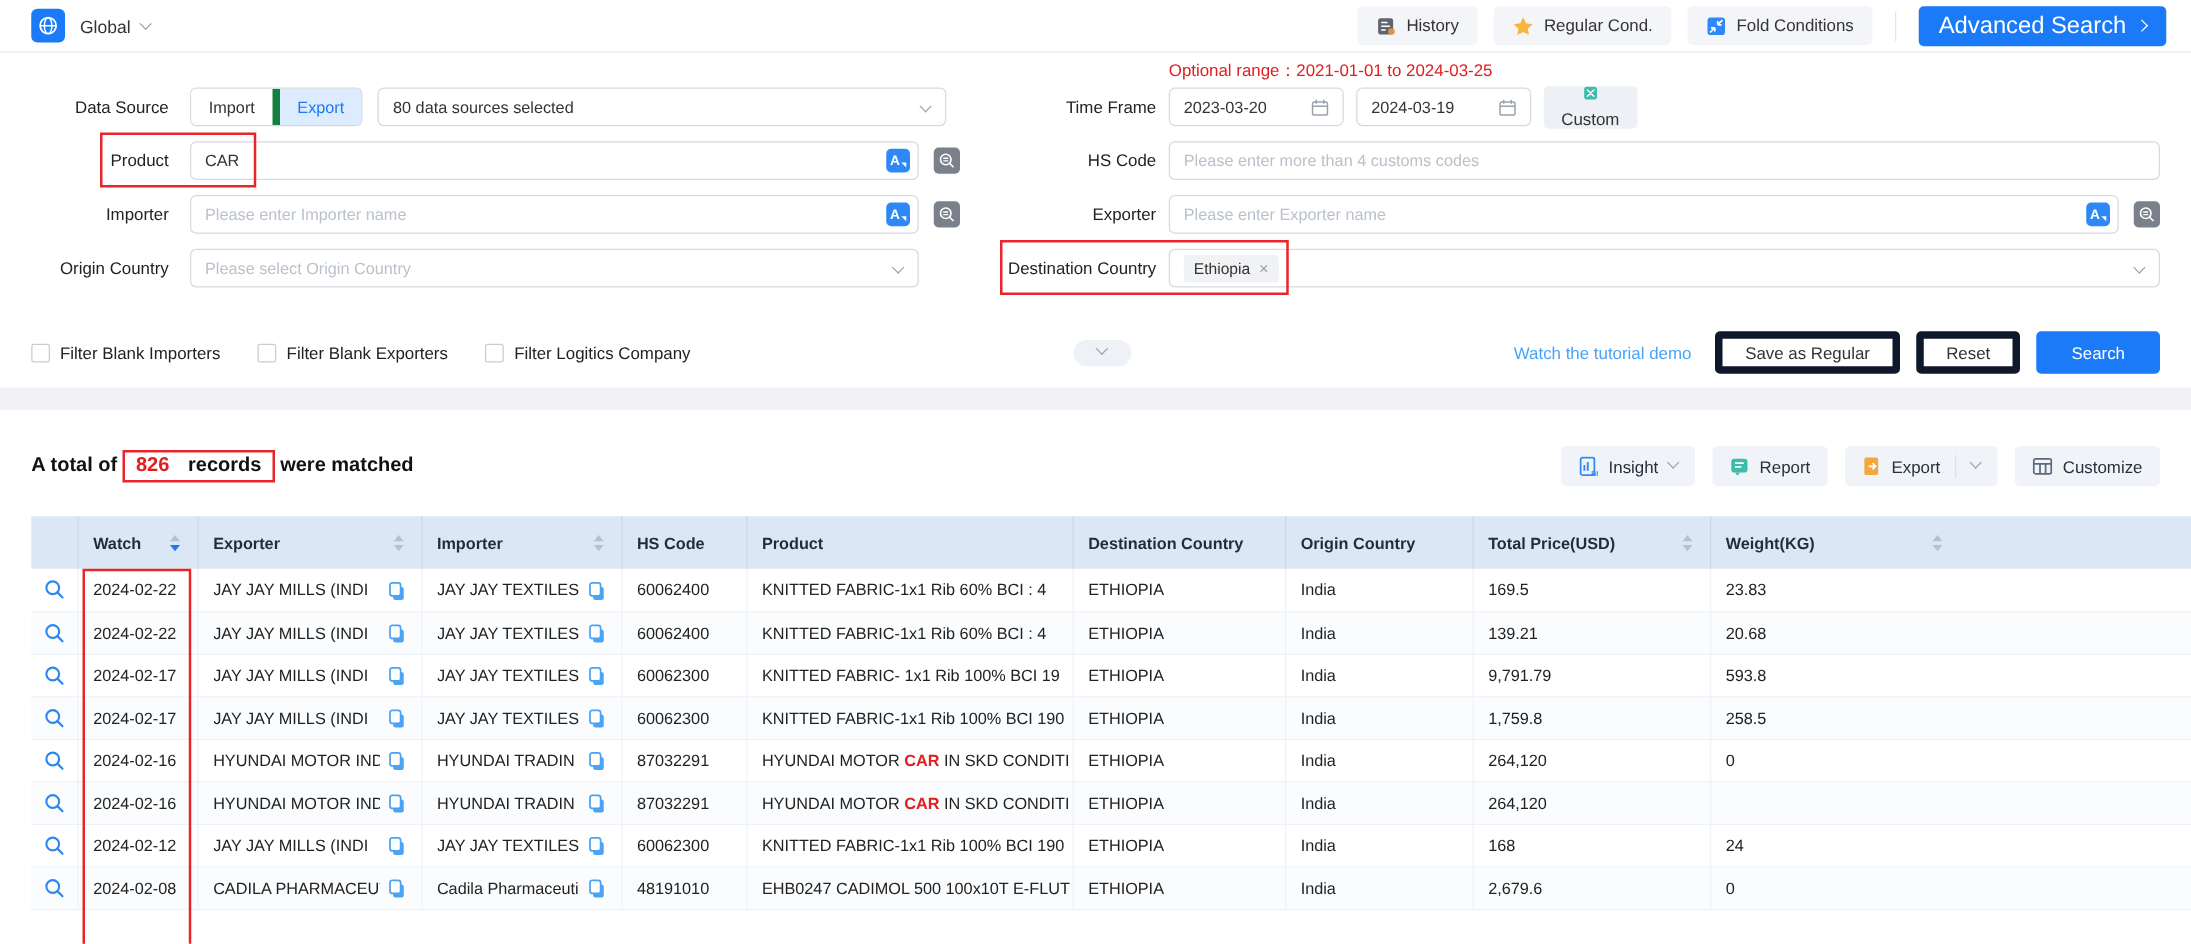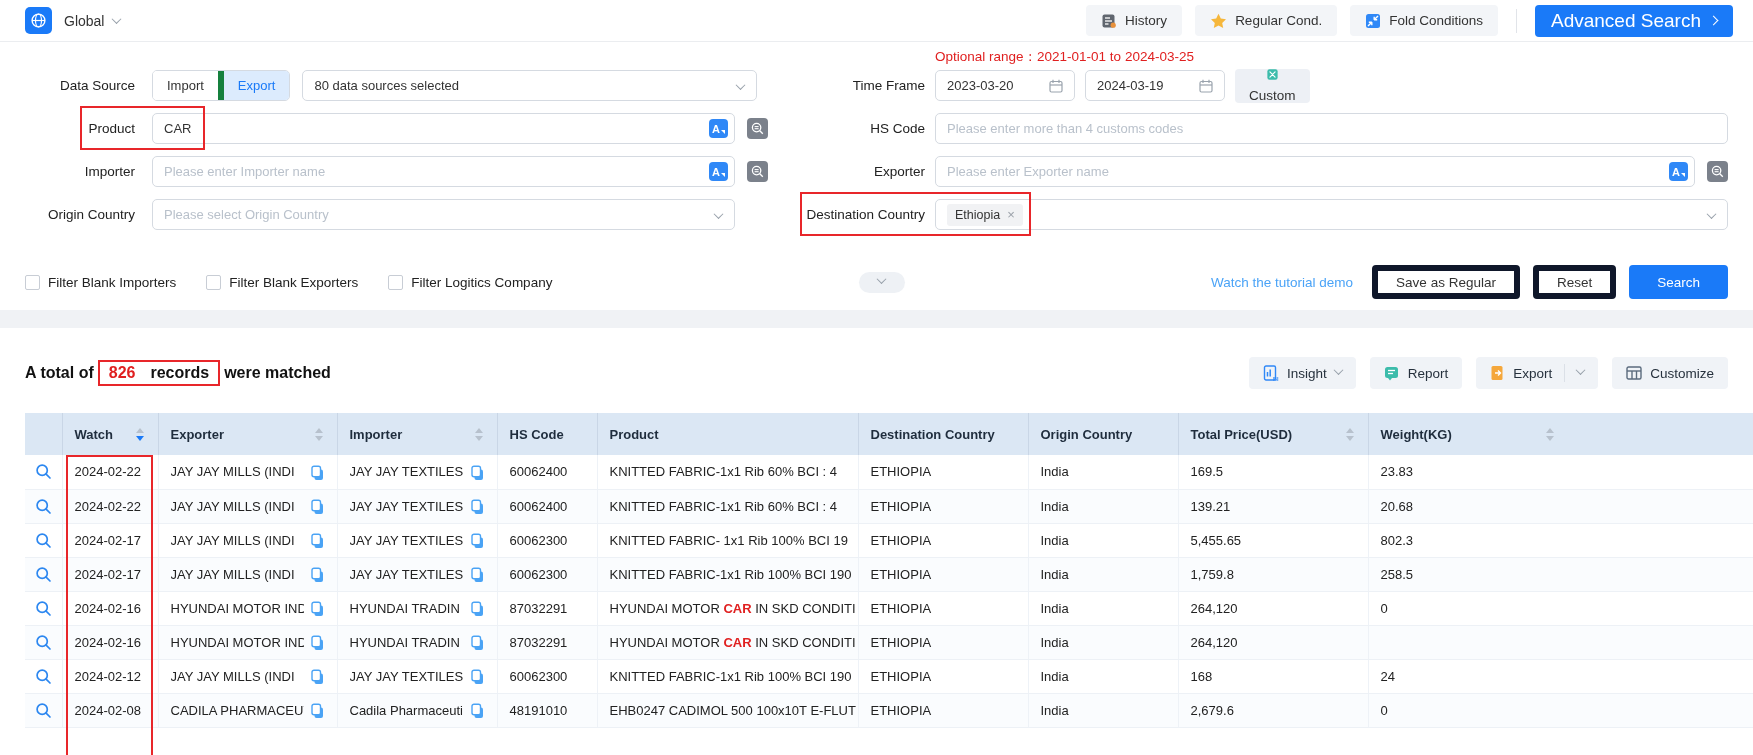--- a/index.html
+++ b/index.html
@@ -551,22 +551,22 @@
                   <rect x="4.5" y="4.5" width="8.5" height="10.5" rx="2" fill="#4aa3f5"></rect>
                   <rect x="2" y="1.2" width="8.5" height="10.5" rx="2" fill="#fff" stroke="#4aa3f5" stroke-width="1.4"></rect>
                 </svg>
               </span>
             </span>
           </td>
           <td>60062300</td>
           <td><span class="trunc">KNITTED FABRIC- 1x1 Rib 100% BCI 19</span></td>
           <td>ETHIOPIA</td>
           <td>India</td>
-          <td>5,455.65</td>
-          <td>802.3</td>
+          <td>9,791.79</td>
+          <td>593.8</td>
         </tr>
         <tr>
           <td class="c-icon"><span class="rowmag">
               <svg width="17" height="17" viewBox="0 0 17 17">
                 <circle cx="7.2" cy="7.2" r="5.1" fill="none" stroke="#2c87f0" stroke-width="1.7"></circle>
                 <line x1="11.1" y1="11.1" x2="15" y2="15" stroke="#2c87f0" stroke-width="1.7" stroke-linecap="round"></line>
               </svg>
             </span></td>
           <td>2024-02-17</td>
           <td>

